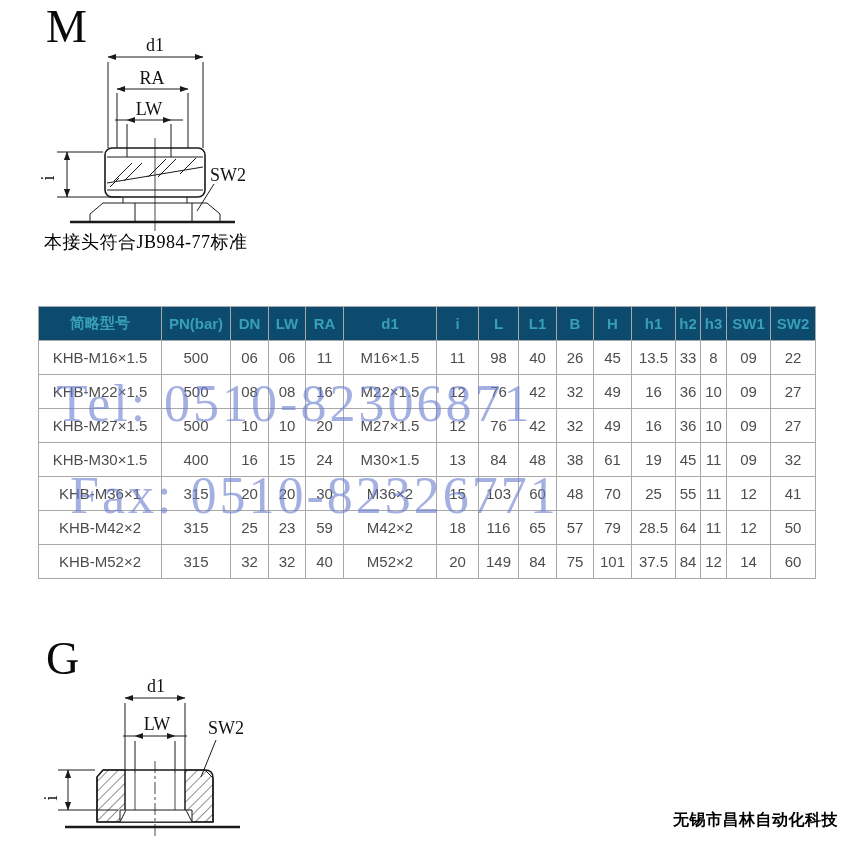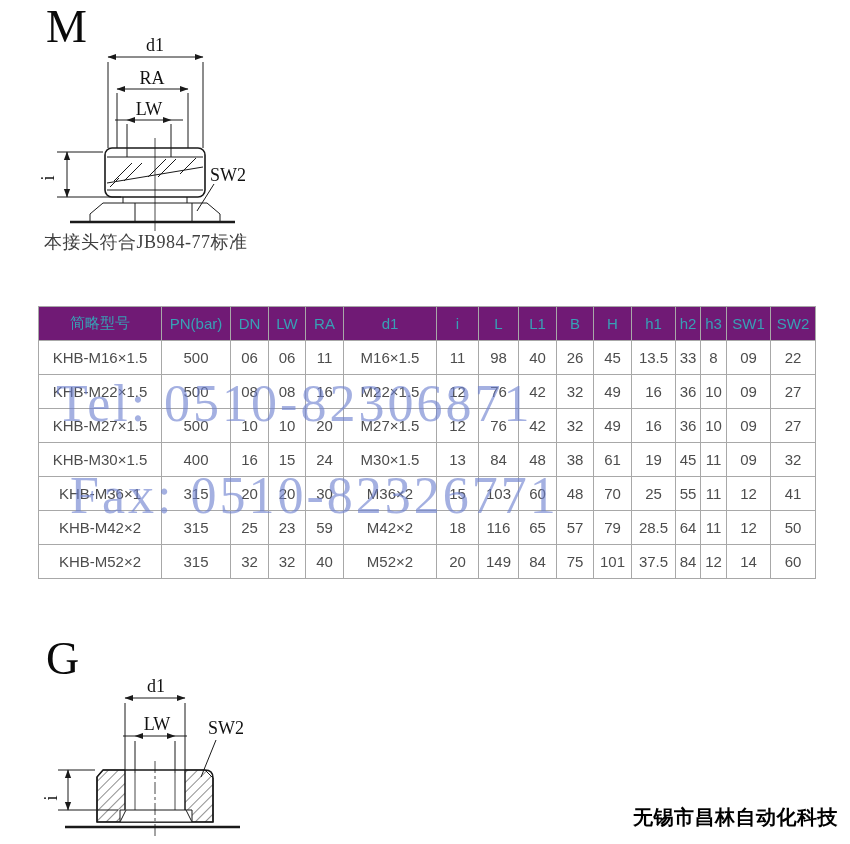--- a/index.html
+++ b/index.html
@@ -7,33 +7,33 @@
         font-family:"Liberation Sans",sans-serif;}
   .big-letter{position:absolute;font-family:"Liberation Serif",serif;font-size:46px;
         color:#0a0a0a;line-height:1;}
   .letter-m{left:46px;top:4px;}
   .letter-g{left:46px;top:636px;}
   .diagram-svg{position:absolute;}
   .svg-m{left:40px;top:0;}
   .svg-g{left:40px;top:630px;}
   .dim-label{font-family:"Liberation Serif",serif;font-size:18px;fill:#111;}
   .caption-m{position:absolute;left:44px;top:230px;font-family:"Liberation Serif",serif;
-        font-size:18px;color:#404040;letter-spacing:0.5px;white-space:nowrap;}
+        font-size:18px;color:#000000;letter-spacing:0.5px;white-space:nowrap;}
   .spec-table{position:absolute;left:38px;top:306px;border-collapse:collapse;
         table-layout:fixed;}
   .spec-table th,.spec-table td{border:1px solid #a8a8a8;text-align:center;
         padding:0;height:33px;font-size:15px;white-space:nowrap;overflow:hidden;}
-  .spec-table th{background:#701a75;color:#38a0b5;font-weight:normal;}
+  .spec-table th{background:#0c4a6e;color:#38a0b5;font-weight:bold;}
   .spec-table td{color:#4d4d4d;background:#fff;}
   .wm{position:absolute;font-family:"Liberation Serif",serif;font-size:52px;
         letter-spacing:3px;color:rgba(108,128,206,0.62);white-space:nowrap;
         pointer-events:none;z-index:5;line-height:1;}
   .wm-tel{left:56px;top:378px;}
   .wm-fax{left:70px;top:470px;}
-  .company{position:absolute;right:12px;bottom:13px;font-size:20px;font-weight:bold;
+  .company{position:absolute;right:12px;bottom:13px;font-size:16px;font-weight:bold;
         color:#000;letter-spacing:0.5px;}
 </style>
 </head>
 <body>
 
 <div class="page">
 
   <div class="big-letter letter-m">M</div>
 
   <svg class="diagram-svg svg-m" width="280" height="260" viewBox="0 0 280 260">

